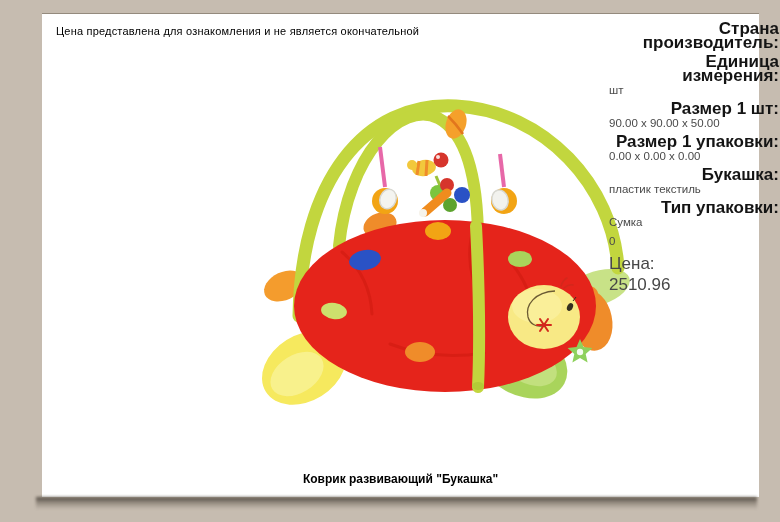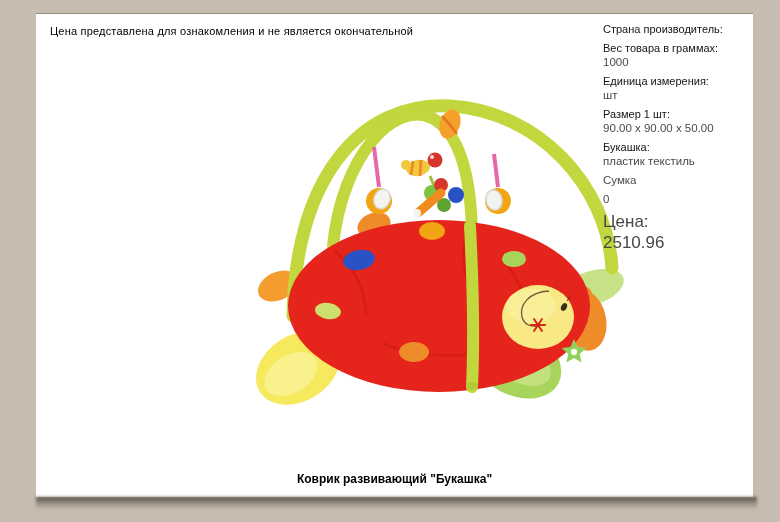--- a/index.html
+++ b/index.html
@@ -3,41 +3,41 @@
 <meta charset="utf-8">
 <style>
   html,body{margin:0;padding:0;}
   body{
     width:780px;height:522px;overflow:hidden;position:relative;
     background:#c6bcb0;
     font-family:"Liberation Sans", sans-serif;
     -webkit-font-smoothing:none;
   }
   .card{
-    position:absolute;left:36px;top:13px;width:717px;height:484px;
+    position:absolute;left:42px;top:13px;width:717px;height:484px;
     background:#ffffff;border-top:1px solid #948a7d;box-sizing:border-box;
   }
   .card-shadow{
     position:absolute;left:36px;top:497px;width:721px;height:13px;
     background:linear-gradient(180deg, rgba(62,55,46,.85) 0%, rgba(62,55,46,.35) 45%, rgba(62,55,46,0) 95%);
     filter:blur(1.5px);
   }
   .disclaimer{
     position:absolute;left:14px;top:11px;
     font-size:11px;color:#000000;letter-spacing:.2px;white-space:nowrap;
   }
   .photo{
     position:absolute;left:185px;top:82px;width:410px;height:315px;
   }
   .info{
     position:absolute;left:567px;top:8px;width:170px;color:#1d1d1d;
   }
   .article{font-size:17px;line-height:20px;color:#474747;margin-bottom:11px;}
   .detail{margin-bottom:5px;}
-  .detail .lbl{font-size:11px;line-height:14px;font-weight:normal;color:#141414;}
+  .detail .lbl{font-size:17px;line-height:14px;font-weight:bold;color:#141414;text-align:right;}
   .detail .val{font-size:11.5px;line-height:14px;color:#4a4a4a;}
   .price{font-size:17px;line-height:21px;color:#474747;margin-top:2px;}
   .caption{
     position:absolute;left:0;top:458px;width:717px;text-align:center;
     font-size:12px;font-weight:bold;color:#000000;
   }
 </style>
 </head>
 <body>
 
@@ -129,36 +129,37 @@
     <path d="M 434 212 C 437 270 438 330 436 373" fill="none" stroke="#c2d63e" stroke-width="12" stroke-linecap="round"></path>
     <ellipse cx="436" cy="372" rx="6" ry="4" fill="#a8c233" opacity="0.6"></ellipse>
   </svg>
 
   <div class="info">
 
     <div class="detail">
       <div class="lbl">Страна производитель:</div>
     </div>
     <div class="detail">
-      <div class="lbl">Вес товара в граммах:</div>
-      <div class="val">1000</div>
-    </div>
-    <div class="detail">
       <div class="lbl">Единица измерения:</div>
       <div class="val">шт</div>
     </div>
     <div class="detail">
       <div class="lbl">Размер 1 шт:</div>
       <div class="val">90.00 x 90.00 x 50.00</div>
     </div>
     <div class="detail">
+      <div class="lbl">Размер 1 упаковки:</div>
+      <div class="val">0.00 x 0.00 x 0.00</div>
+    </div>
+    <div class="detail">
       <div class="lbl">Букашка:</div>
       <div class="val">пластик текстиль</div>
     </div>
     <div class="detail">
+      <div class="lbl">Тип упаковки:</div>
       <div class="val">Сумка</div>
     </div>
     <div class="detail">
       <div class="val">0</div>
     </div>
 
     <div class="price">
       <div>Цена:</div>
       <div>2510.96</div>
     </div>

